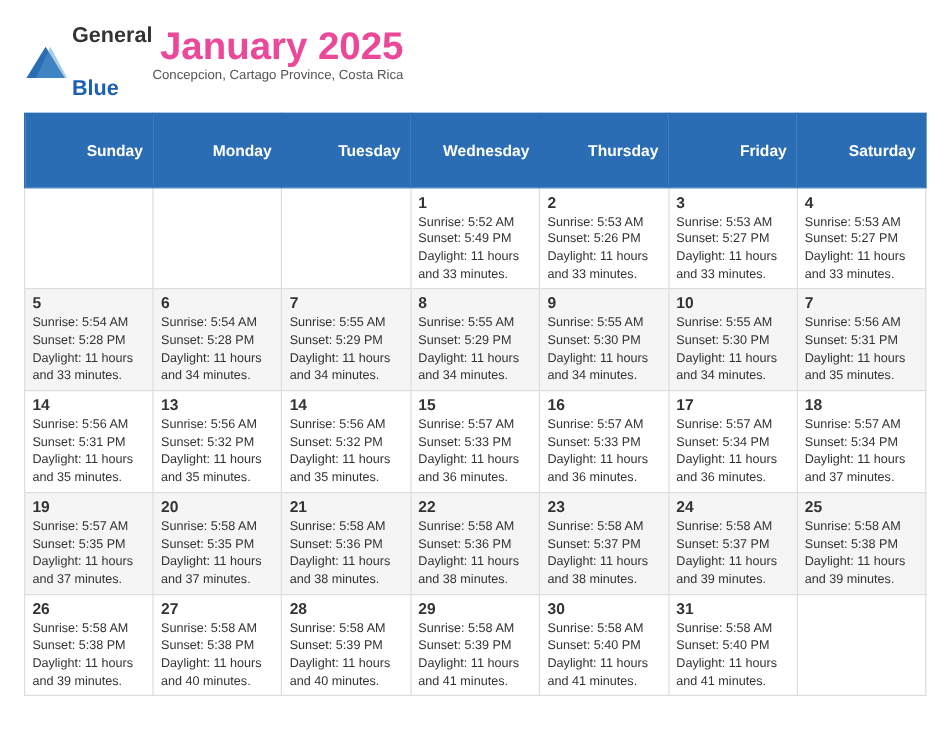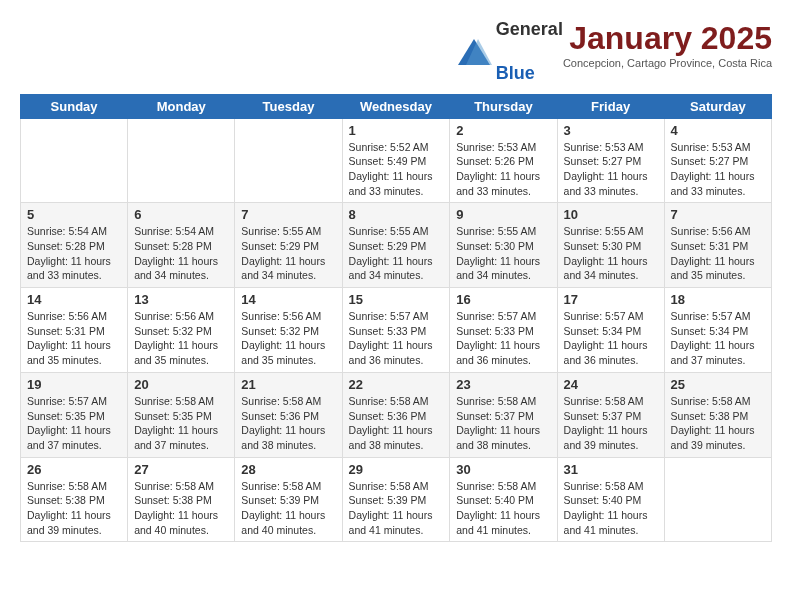--- a/index.html
+++ b/index.html
@@ -6,21 +6,21 @@
     body {
       font-family: Arial, sans-serif;
       background: #fff;
       width: 792px;
       min-height: 612px;
       padding: 20px;
     }
     .header {
       display: flex;
       align-items: flex-start;
-      justify-content: flex-end;
+      justify-content: flex-start;
       margin-bottom: 10px;
     }
     .logo {
       display: flex;
       align-items: center;
       gap: 4px;
     }
     .logo-text {
       font-size: 18px;
       font-weight: bold;
@@ -31,36 +31,36 @@
     .logo-icon {
       width: 36px;
       height: 30px;
     }
     .title-block {
       text-align: right;
     }
     .month-year {
       font-size: 32px;
       font-weight: bold;
-      color: #7f1d1d;
+      color: #ec4899;
     }
     .location {
       font-size: 11px;
       color: #555;
     }
     .calendar {
       width: 100%;
       border-collapse: collapse;
       border: 1px solid #ccc;
     }
     .calendar th {
       background: #2a6db5;
       color: #fff;
-      text-align: center;
-      padding: 4px 8px;
+      text-align: right;
+      padding: 23px 8px;
       font-size: 13px;
       border: 1px solid #2a6db5;
     }
     .calendar td {
       vertical-align: top;
       padding: 4px 6px;
       font-size: 11px;
       color: #333;
       border: 1px solid #ddd;
       width: 108px;

